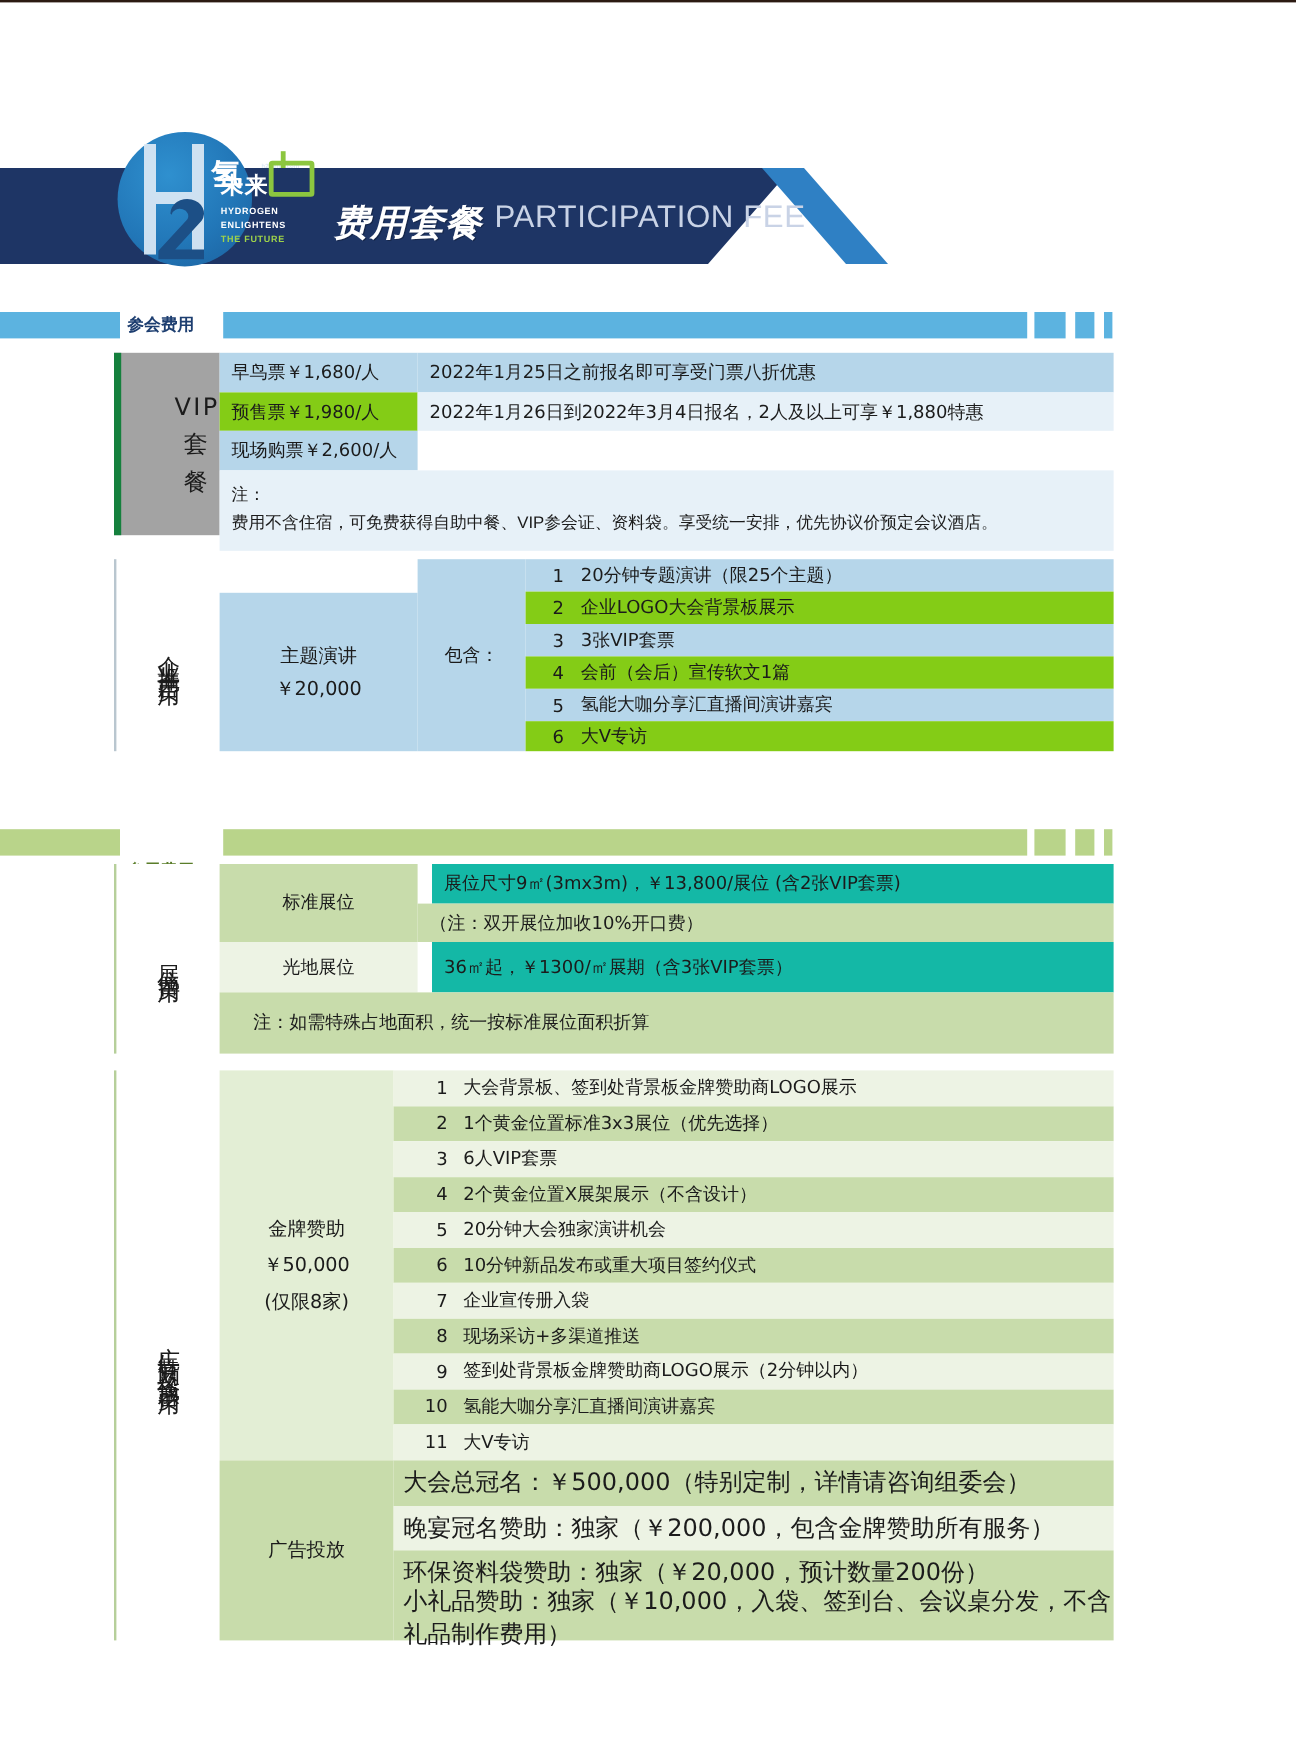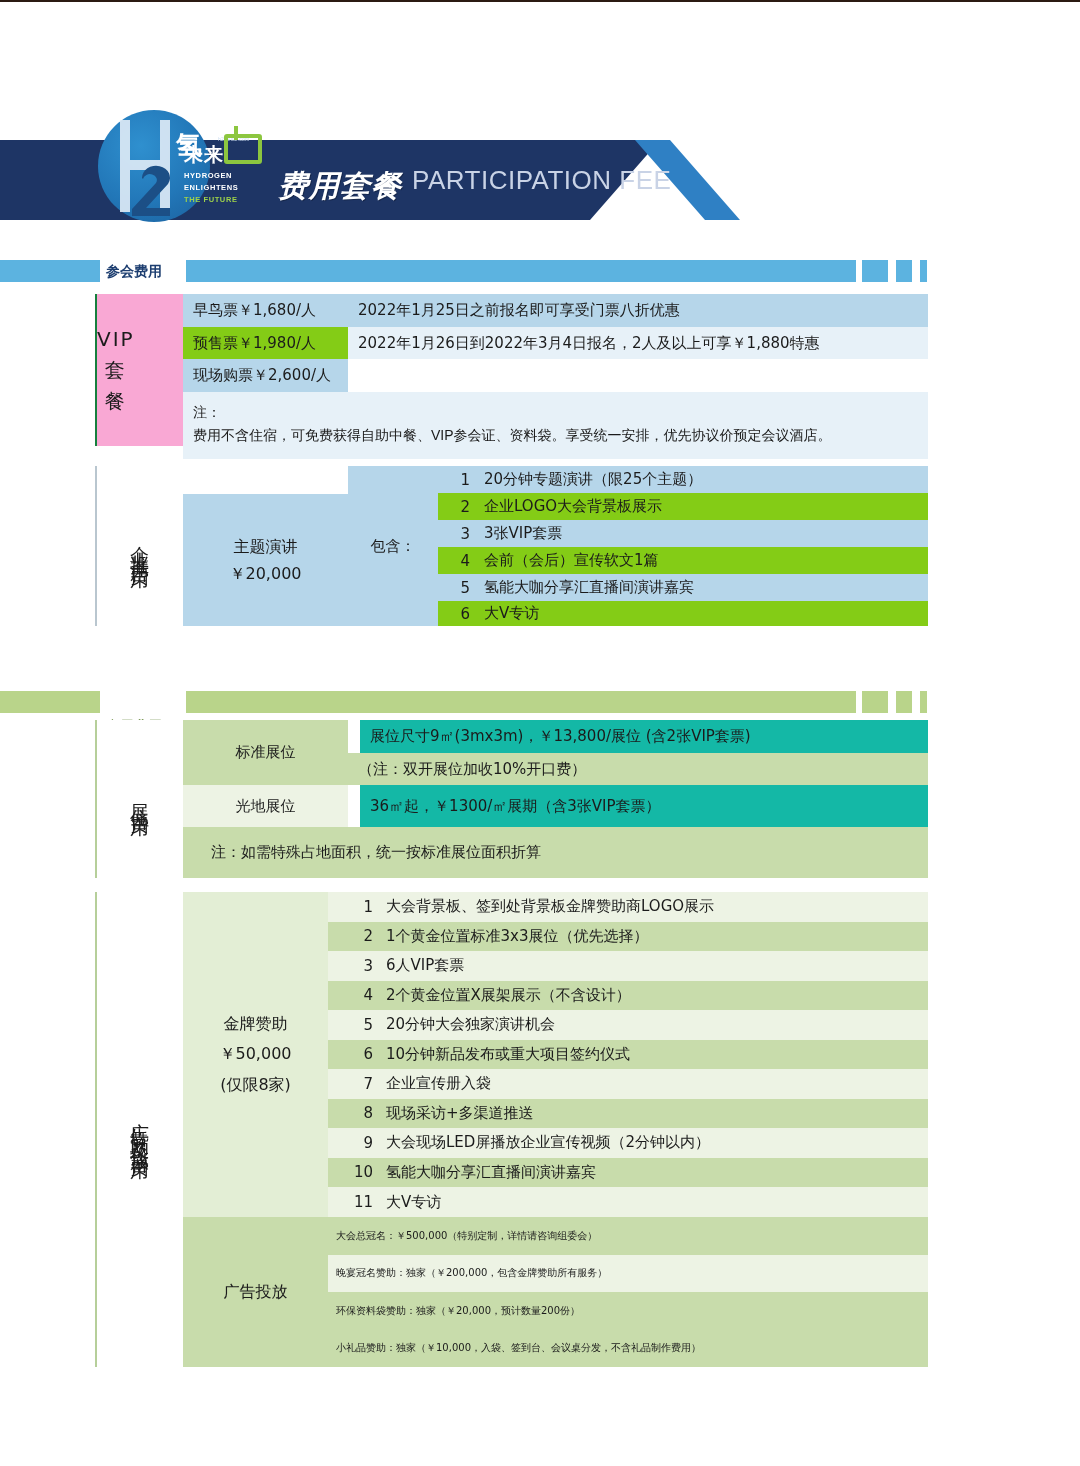--- a/index.html
+++ b/index.html
@@ -89,22 +89,22 @@
     background: #ffffff;
   }
   .vlabel .vtxt {
     writing-mode: vertical-rl; text-orientation: upright;
     font-size: 19px; letter-spacing: 5px; color: #1b1b1b;
     font-family: "DejaVu Sans", sans-serif; line-height: 1.1;
   }
   .vlabel.green-edge { border-left: 2px solid #b6cf9a; }
   .hlabel {
     width: 88px; flex: 0 0 88px;
-    display: flex; align-items: center; justify-content: flex-start;
-    border-left: 2px solid #15803d; background: #f9a8d4;
+    display: flex; align-items: center; justify-content: flex-end;
+    border-left: 6px solid #15803d; background: #a3a3a3;
   }
   .hlabel .htxt {
     font-size: 20px; line-height: 1.55; text-align: center; letter-spacing: 2px;
     font-family: "DejaVu Sans", sans-serif;
   }
   .tbl { flex: 1; display: flex; flex-direction: column; }
   .row { display: flex; }
   .cell { padding: 5px 10px; font-size: 15px; line-height: 1.5; font-family: "DejaVu Sans", sans-serif; }
 
   .b1 { background: #b6d6ea; }
@@ -143,21 +143,21 @@
   }
   .adv-left {
     width: 145px; flex: 0 0 145px; display: flex; align-items: center; justify-content: center;
     text-align: center; font-size: 16px; background: #c8dcab; font-family: "DejaVu Sans", sans-serif;
   }
   .gold-list { flex: 1; display: flex; flex-direction: column; }
   .gli { display: flex; align-items: center; height: 29.5px; font-size: 15px; font-family: "DejaVu Sans", sans-serif; }
   .gli .n { width: 58px; flex: 0 0 58px; text-align: right; padding-right: 13px; }
   .gli .t { flex: 1; }
   .adv-list { flex: 1; display: flex; flex-direction: column; }
-  .ali { height: 28px; display: flex; align-items: center; padding-left: 8px; font-size: 10px; font-family: "DejaVu Sans", sans-serif; }
+  .ali { height: 28px; display: flex; align-items: center; padding-left: 8px; font-size: 20px; font-family: "DejaVu Sans", sans-serif; }
 </style>
 </head>
 <body>
 
 <div class="page">
 
   <div class="banner">
     <div class="banner-bg"></div>
     <div class="banner-wedge"></div>
     <div class="banner-title">
@@ -329,21 +329,21 @@
           <div class="gli g3">
               <span class="n">7</span>
               <span class="t">企业宣传册入袋</span>
             </div>
           <div class="gli g1">
               <span class="n">8</span>
               <span class="t">现场采访+多渠道推送</span>
             </div>
           <div class="gli g3">
               <span class="n">9</span>
-              <span class="t">大会现场LED屏播放企业宣传视频（2分钟以内）</span>
+              <span class="t">签到处背景板金牌赞助商LOGO展示（2分钟以内）</span>
             </div>
           <div class="gli g1">
               <span class="n">10</span>
               <span class="t">氢能大咖分享汇直播间演讲嘉宾</span>
             </div>
           <div class="gli g3" style="flex:1;">
               <span class="n">11</span>
               <span class="t">大V专访</span>
             </div>
         </div>

